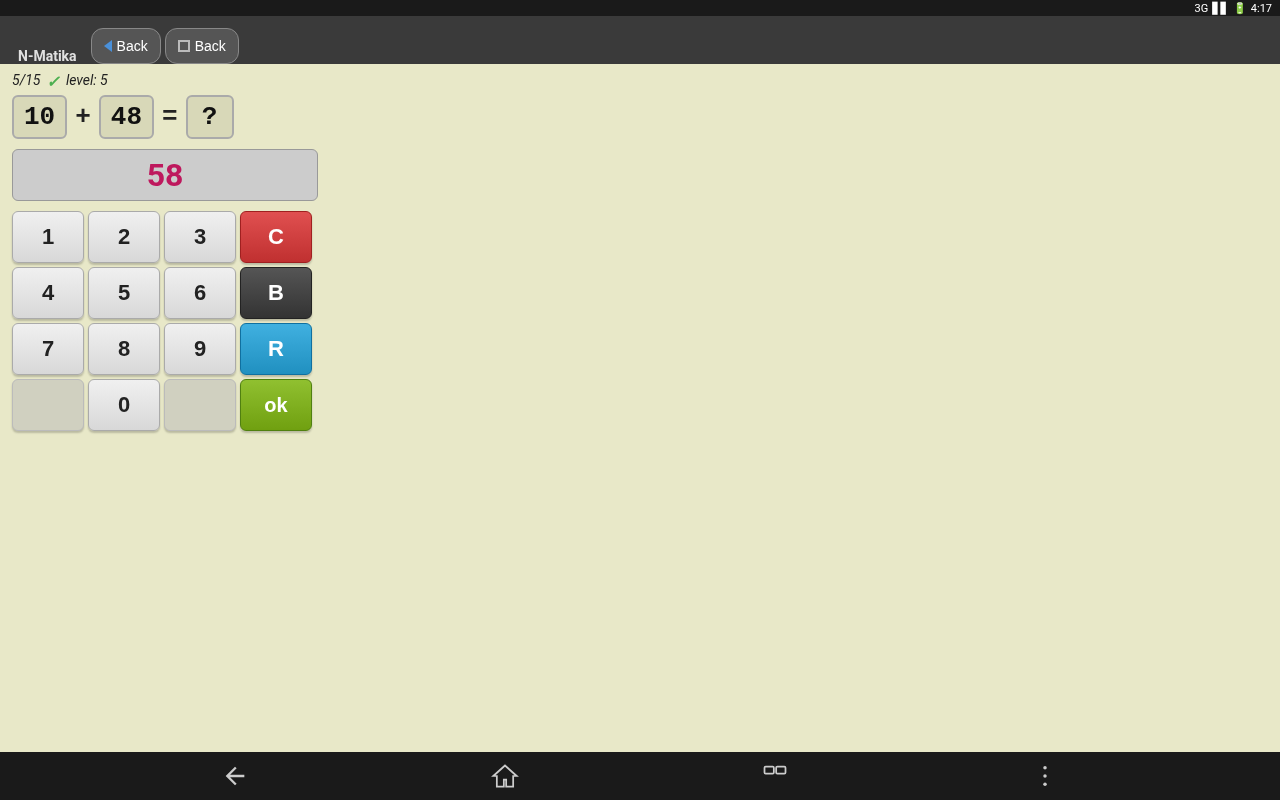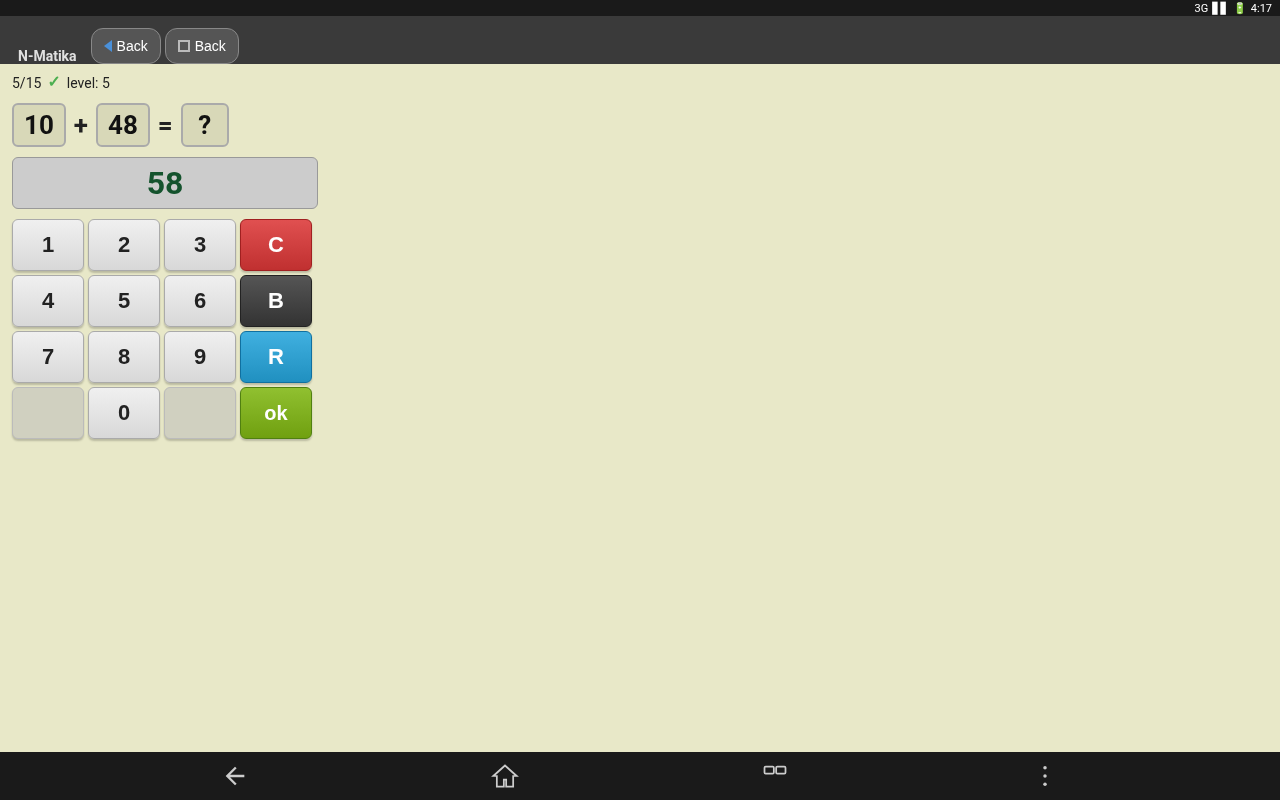--- a/index.html
+++ b/index.html
@@ -78,38 +78,40 @@
     #main-content {
       width: 100%;
       height: calc(800px - 24px - 48px - 48px);
       background: #e8e8c8;
       padding: 8px 12px;
     }
 
     
     #progress-line {
       display: flex;
-      align-items: flex-end;
+      align-items: flex-start;
       gap: 6px;
-      margin-bottom: 12px;
+      margin-bottom: 4px;
       font-size: 14px;
       color: #222;
+      font-style: italic;
     }
     .check-mark {
       color: #4caf50;
       font-size: 16px;
       font-weight: bold;
     }
 
     
     #equation {
       display: flex;
       align-items: center;
       gap: 6px;
       margin-bottom: 10px;
+      font-family: Liberation Mono, monospace;
     }
     .eq-box {
       background: #d8d8b8;
       border: 2px solid #aaa;
       border-radius: 6px;
       min-width: 52px;
       height: 44px;
       display: flex;
       align-items: center;
       justify-content: center;
@@ -143,21 +145,21 @@
       background: #ccc;
       border: 1px solid #999;
       border-radius: 6px;
       width: 306px;
       height: 52px;
       display: flex;
       align-items: center;
       justify-content: center;
       font-size: 32px;
       font-weight: bold;
-      color: #14532d;
+      color: #be185d;
       margin-bottom: 10px;
     }
 
     
     #keypad {
       display: grid;
       grid-template-columns: repeat(4, 72px);
       grid-template-rows: repeat(4, 52px);
       gap: 4px;
       width: 306px;

